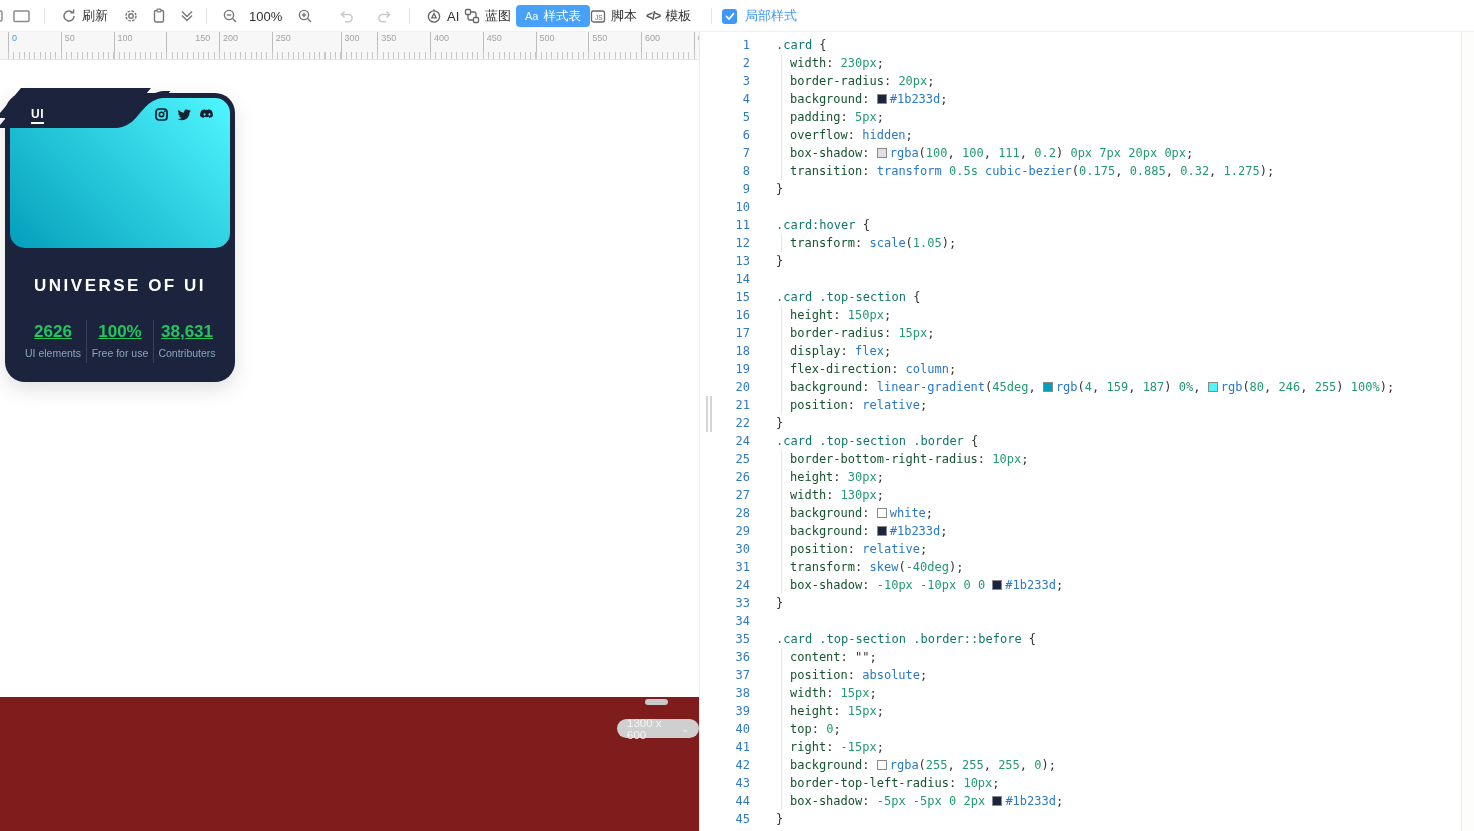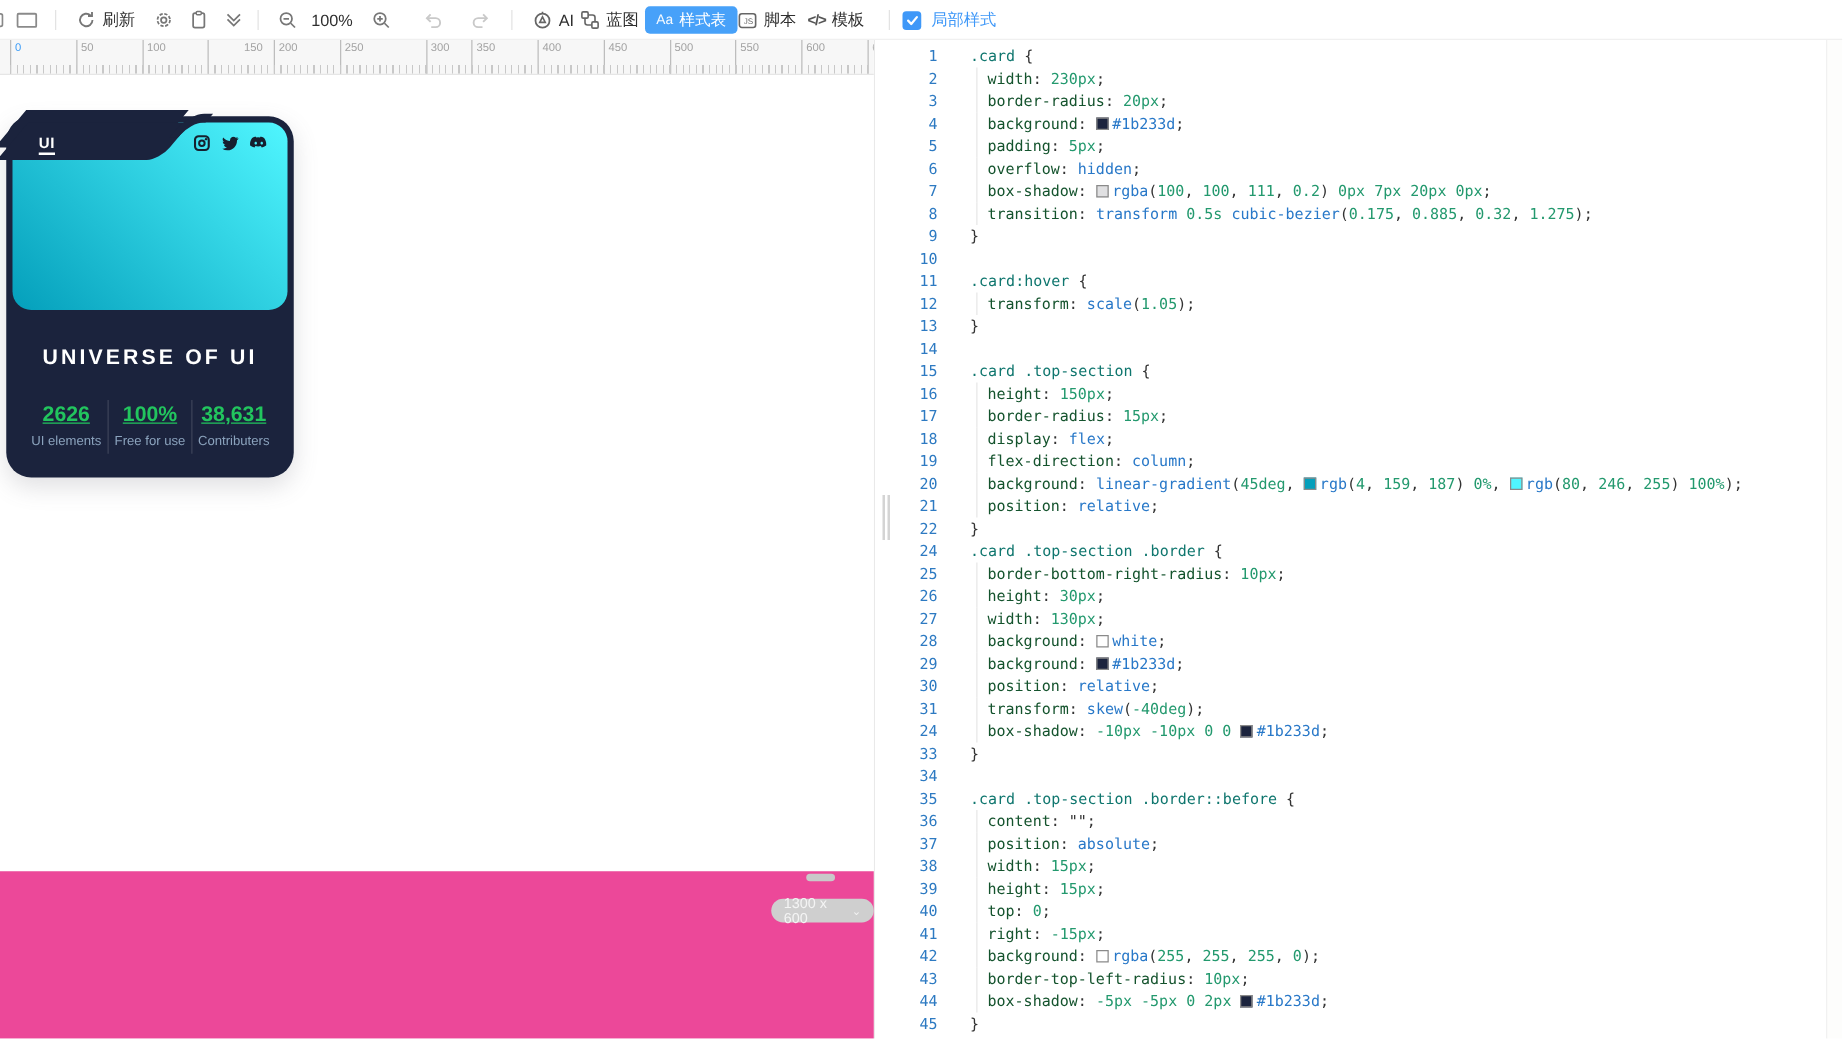--- a/index.html
+++ b/index.html
@@ -21,21 +21,21 @@
   .chk-label { color:#3f98f8; font-size:13px; }
 
   
   #left-pane { position:absolute; left:0; top:32px; width:700px; height:799px; border-right:1px solid #e9e9e9; background:#fff; }
   #ruler { position:relative; width:100%; height:28px; background:#f7f7f7; border-bottom:1px solid #e6e6e6; overflow:hidden; }
   #ruler::after { content:""; position:absolute; left:8px; right:0; bottom:0; height:7px;
     background:repeating-linear-gradient(to right, #c8c8c8 0 1px, transparent 1px 5.275px); }
   .rtick { position:absolute; top:0; height:28px; border-left:1px solid #bdbdbd; padding-left:3px; font-size:9px; color:#a3a3a3; line-height:12px; }
   .rtick.origin { color:#3d9df8; }
   #canvas { position:relative; width:100%; height:637px; background:#fff; }
-  #canvas-gray { position:relative; width:100%; height:134px; background:#ec4899; }
+  #canvas-gray { position:relative; width:100%; height:134px; background:#7f1d1d; }
   #hscroll-pill { position:absolute; left:645px; top:2px; width:23px; height:6px; border-radius:3px; background:#c9c9c9; }
   #size-badge { position:absolute; left:617px; top:22px; height:19px; padding:0 10px; background:#cfcfcf; border-radius:10px; color:#f4f4f4; font-size:11.5px; display:flex; align-items:center; gap:5px; }
   #size-badge .bchev { font-size:9px; line-height:8px; }
 
   
   .pcard { position:absolute; left:5px; top:33px; width:230px; border-radius:20px; background:#1b233d; padding:5px;
     box-shadow: rgba(100,100,111,0.2) 0px 7px 20px 0px; }
   .pcard .top-section { height:150px; border-radius:15px; display:flex; flex-direction:column;
     background:linear-gradient(45deg, rgb(4,159,187) 0%, rgb(80,246,255) 100%); position:relative; }
   .pcard .ts-border { border-bottom-right-radius:10px; height:30px; width:130px; background:#1b233d; position:relative; transform:skew(-40deg);

